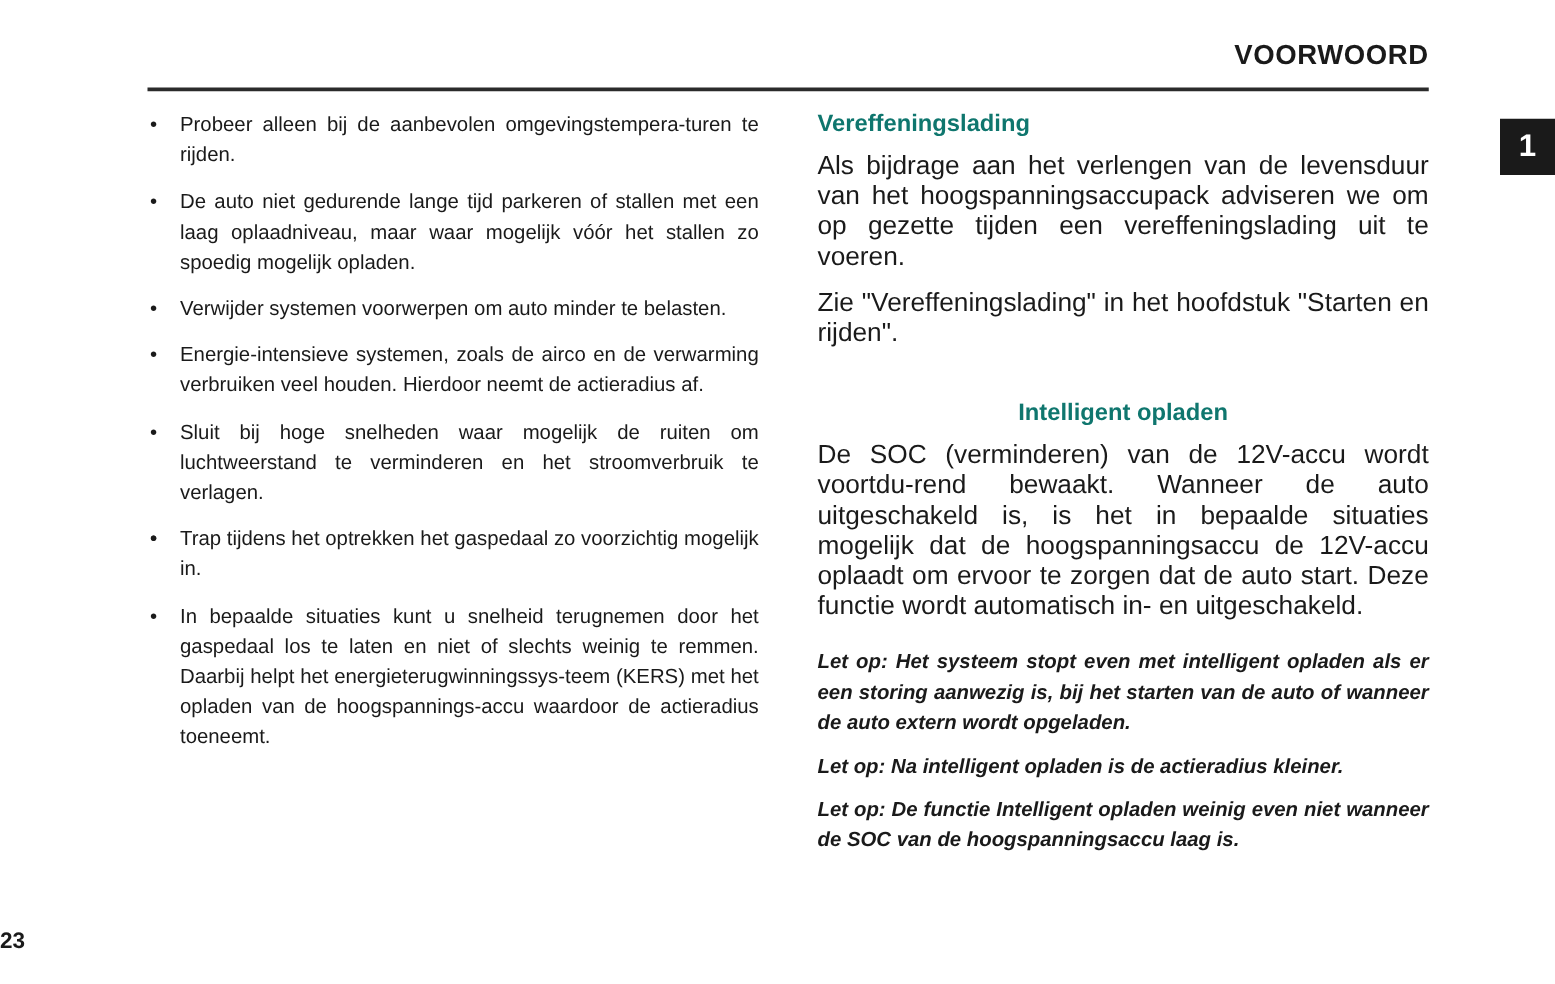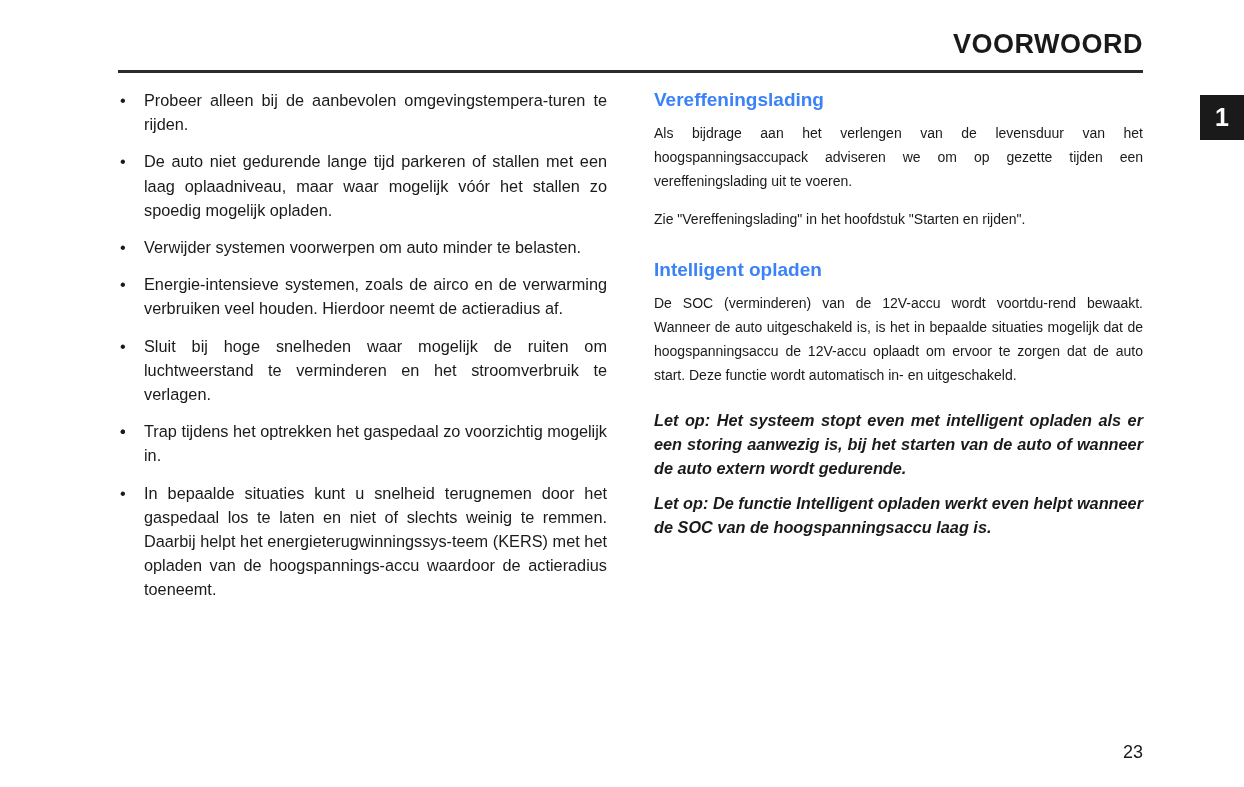--- a/index.html
+++ b/index.html
@@ -18,21 +18,21 @@
 
   
   #page-header {
     position: absolute;
     left: 118px;
     top: 24px;
     width: 1025px;
   }
   #chapter-title {
     text-align: right;
-    font-size: 27px;
+    font-size: 22px;
     font-weight: bold;
     letter-spacing: 0.5px;
     line-height: 40px;
     color: #1a1a1a;
     font-stretch: condensed;
   }
   #header-rule {
     margin-top: 6px;
     height: 3px;
     background: #2b2b2b;
@@ -101,28 +101,29 @@
     font-size: 16.3px;
     line-height: 24.2px;
   }
 
   
   .section-heading {
     font-size: 19px;
     font-weight: bold;
     line-height: 24px;
     margin: 0 0 9px 0;
-    color: #3b82f6;
+    color: #0f766e;
   }
   .section-heading.spaced-top {
-    margin-top: 27px;
+    margin-top: 40px;
+    text-align: center;
   }
   p.body-text {
     margin: 0 0 13px 0;
-    font-size: 14px;
+    font-size: 21px;
     line-height: 24.2px;
     text-align: justify;
     text-justify: inter-word;
     hyphens: manual;
   }
   p.note-text {
     margin: 0 0 11px 0;
     font-size: 16.3px;
     line-height: 24.2px;
     font-weight: bold;
@@ -137,23 +138,22 @@
   .notes-block {
     margin-top: 20px;
   }
 
   
   #page-number {
     position: absolute;
     left: 0;
     top: 742px;
     width: 1143px;
-    text-align: right;
     font-size: 18px;
-    font-weight: normal;
+    font-weight: bold;
     color: #1a1a1a;
   }
 </style>
 </head>
 <body>
 
 <div id="page-header">
   <div id="chapter-title">VOORWOORD</div>
   <div id="header-rule"></div>
 </div>
@@ -206,21 +206,22 @@
       <h2 class="section-heading">Vereffeningslading</h2>
       <p class="body-text">Als bijdrage aan het verlengen van de levensduur van het hoogspanningsaccupack adviseren we om op gezette tijden een vereffeningslading uit te voeren.</p>
       <p class="body-text">Zie "Vereffeningslading" in het hoofdstuk "Starten en rijden".</p>
     </div>
 
     <div>
       <h2 class="section-heading spaced-top">Intelligent opladen</h2>
       <p class="body-text">De SOC (verminderen) van de 12V-accu wordt voortdu-rend bewaakt. Wanneer de auto uitgeschakeld is, is het in bepaalde situaties mogelijk dat de hoogspanningsaccu de 12V-accu oplaadt om ervoor te zorgen dat de auto start. Deze functie wordt automatisch in- en uitgeschakeld.</p>
 
       <div class="notes-block">
-        <p class="note-text">Let op: Het systeem stopt even met intelligent opladen als er een storing aanwezig is, bij het starten van de auto of wanneer de auto extern wordt gedurende.</p>
-        <p class="note-text">Let op: De functie Intelligent opladen werkt even helpt wanneer de SOC van de hoogspanningsaccu laag is.</p>
+        <p class="note-text">Let op: Het systeem stopt even met intelligent opladen als er een storing aanwezig is, bij het starten van de auto of wanneer de auto extern wordt opgeladen.</p>
+        <p class="note-text">Let op: Na intelligent opladen is de actieradius kleiner.</p>
+        <p class="note-text">Let op: De functie Intelligent opladen weinig even niet wanneer de SOC van de hoogspanningsaccu laag is.</p>
       </div>
     </div>
 
   </div>
 </div>
 
 <div id="page-number">23</div>
 
 </body></html>

